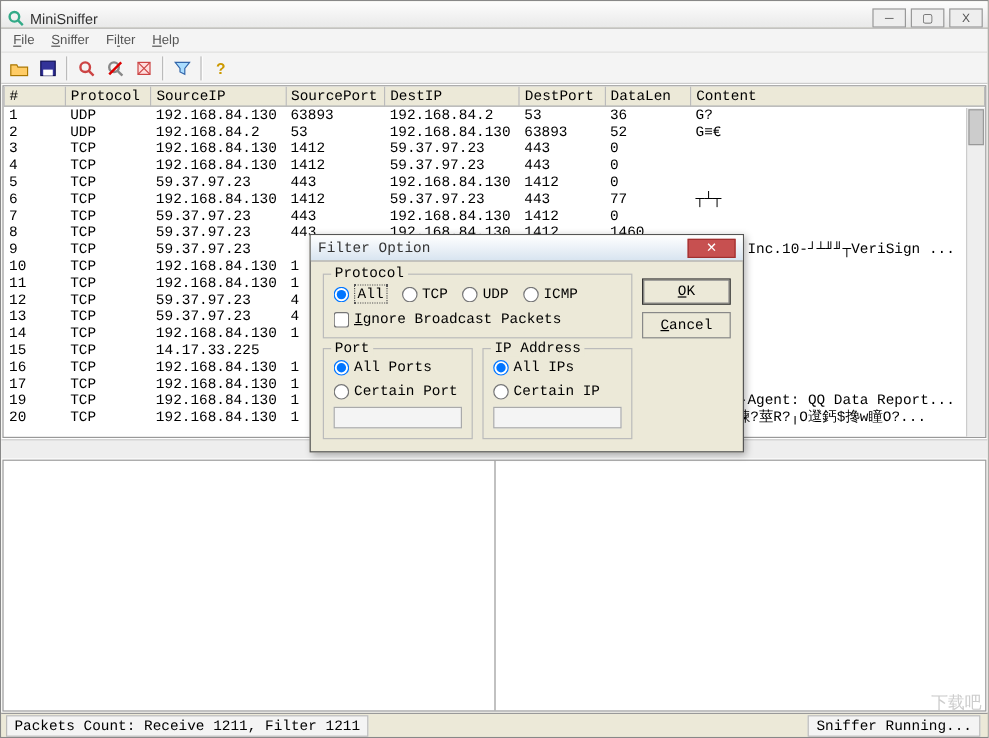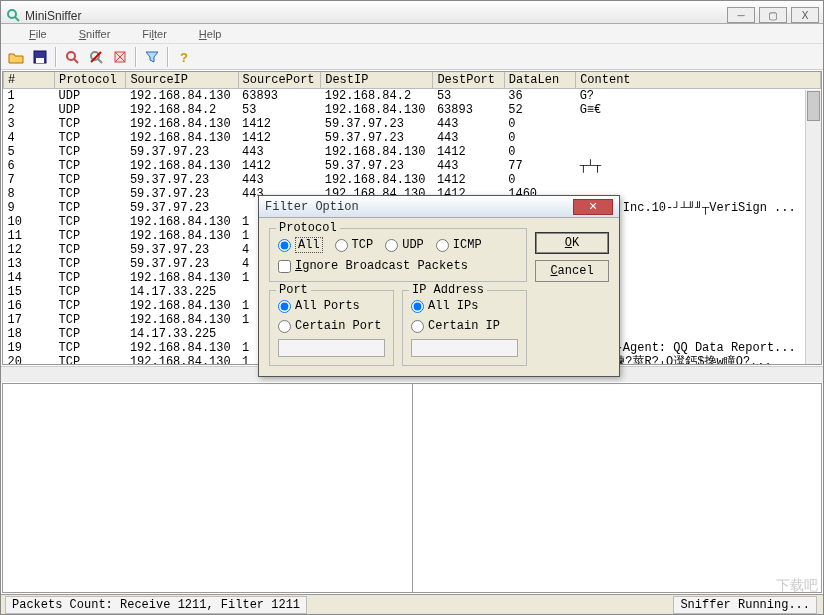--- a/index.html
+++ b/index.html
@@ -4,21 +4,21 @@
 <style>
 * { box-sizing: border-box; margin: 0; padding: 0; }
 body { font-family: "Tahoma", sans-serif; font-size: 11px; background: #fff; width: 824px; height: 615px; overflow: hidden; position: relative; }
 .window { border: 1px solid #888; width: 824px; height: 615px; display: flex; flex-direction: column; background: #ece9d8; }
 .titlebar { height: 23px; background: linear-gradient(#fdfdfd,#e9e9e9); border-bottom: 1px solid #aaa; display: flex; align-items: flex-end; padding: 0 4px; }
 .titlebar .icon { width: 16px; height: 16px; margin-right: 4px; }
 .titlebar .title { flex: 1; color: #333; font-size: 12px; }
 .titlebar .winbtns { display: flex; gap: 4px; }
 .titlebar .winbtn { width: 28px; height: 16px; border: 1px solid #999; background: #eee; display: flex; align-items: center; justify-content: center; font-size: 10px; color: #555; }
 .menubar { height: 20px; display: flex; align-items: center; padding: 0 4px; gap: 2px; background: #f4f4f4; border-bottom: 1px solid #ddd; }
-.menuitem { padding: 2px 6px; color: #555; cursor: default; margin-left: 18px; }
+.menuitem { padding: 2px 6px; color: #555; cursor: default; }
 .menuitem u { text-decoration: underline; }
 .toolbar { height: 26px; background: #f4f4f4; border-bottom: 1px solid #ccc; display: flex; align-items: center; padding: 0 4px; gap: 2px; }
 .toolbtn { width: 22px; height: 22px; display: flex; align-items: center; justify-content: center; border: 1px solid transparent; }
 .toolsep { width: 2px; height: 20px; border-left: 1px solid #bbb; border-right: 1px solid #fff; margin: 0 2px; }
 .content { flex: 1; display: flex; flex-direction: column; background: #fff; overflow: hidden; }
 .tablewrap { flex: 1; overflow: hidden; border: 1px solid #999; margin: 1px; background: #fff; position: relative; }
 table { border-collapse: collapse; width: 100%; font-family: "Courier New", monospace; font-size: 12px; }
 th { background: #ece9d8; border: 1px solid #bbb; border-top: none; text-align: left; padding: 1px 4px; font-weight: normal; white-space: nowrap; }
 td { padding: 0 4px; white-space: nowrap; overflow: hidden; font-size: 12px; line-height: 14px; }
 .scrollbar-v { position: absolute; right: 0; top: 18px; bottom: 0; width: 16px; background: #eee; border-left: 1px solid #ccc; }
@@ -306,30 +306,20 @@
               <td>17</td>
               <td>TCP</td>
               <td>192.168.84.130</td>
               <td>1</td>
               <td></td>
               <td></td>
               <td></td>
               <td></td>
             </tr>
             <tr>
-              <td>18</td>
-              <td>TCP</td>
-              <td>14.17.33.225</td>
-              <td></td>
-              <td></td>
-              <td></td>
-              <td></td>
-              <td></td>
-            </tr>
-            <tr>
               <td>19</td>
               <td>TCP</td>
               <td>192.168.84.130</td>
               <td>1</td>
               <td></td>
               <td></td>
               <td></td>
               <td>1User-Agent: QQ Data Report...</td>
             </tr>
             <tr>

